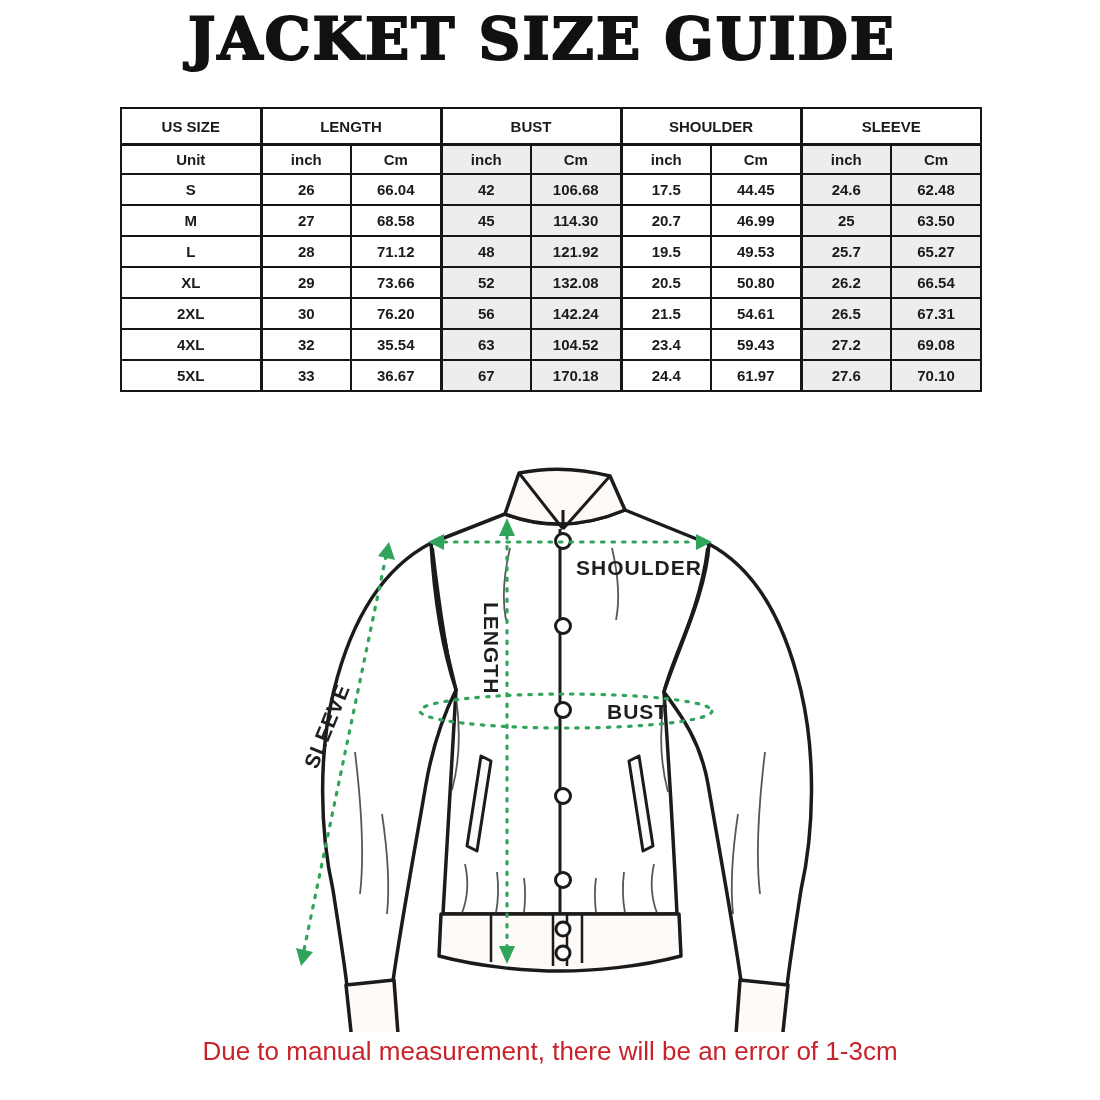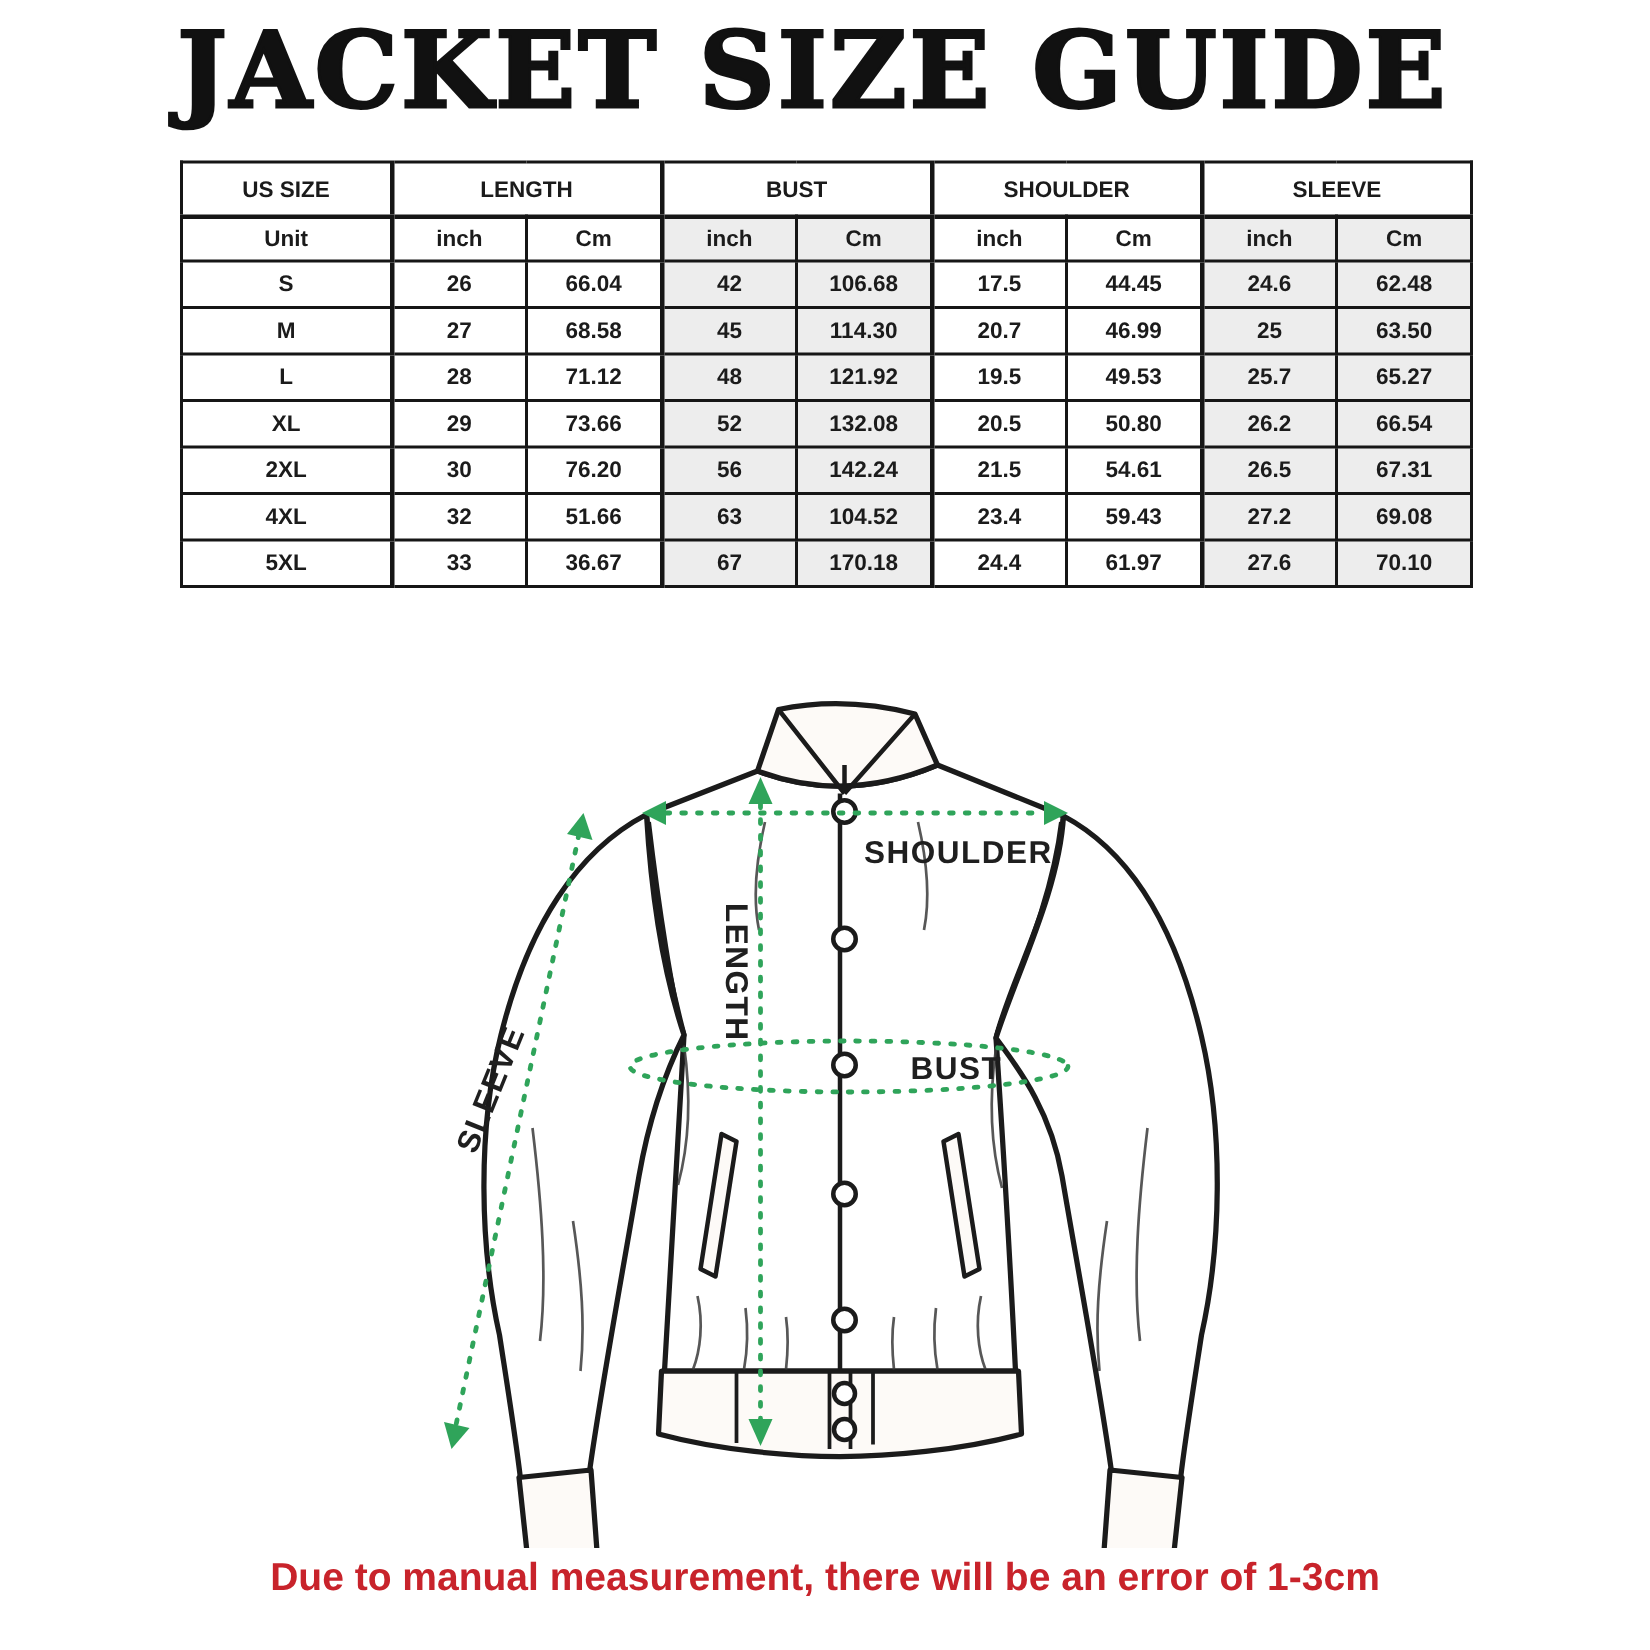--- a/index.html
+++ b/index.html
@@ -3,42 +3,42 @@
 <meta charset="utf-8">
 <style>
   html,body{margin:0;padding:0;}
   body{
     width:1100px;height:1100px;position:relative;background:#ffffff;
     font-family:"Liberation Sans", sans-serif;color:#1b1b1b;overflow:hidden;
   }
   
   .title{
     position:absolute;top:8px;left:0;width:1084px;text-align:center;
-    font-family:"DejaVu Serif", serif;font-weight:bold;font-size:70px;line-height:1.1;
+    font-family:"DejaVu Serif", serif;font-weight:bold;font-size:58px;line-height:1.1;
     letter-spacing:2px;color:#111;-webkit-text-stroke:2px #111;white-space:nowrap;
   }
   
   .size-table{
     position:absolute;left:120px;top:107px;width:860px;
     border-collapse:collapse;table-layout:fixed;
   }
   .size-table th,.size-table td{
     border:2px solid #161616;text-align:center;vertical-align:middle;
     font-size:15px;font-weight:bold;color:#1b1b1b;padding:0;
   }
   .size-table thead tr.grp-row th{height:34px;border-bottom:3px solid #161616;text-align:center;}
   .size-table thead tr.unit-row th{height:27px;}
   .size-table tbody td{height:29px;}
   .size-table .gstart{border-left:3px solid #161616;}
   .size-table .shade{background:#ededed;}
   
   .figure{position:absolute;left:260px;top:452px;width:580px;height:580px;}
   .note{
     position:absolute;top:1036px;left:0;width:1100px;text-align:center;
-    font-size:26px;font-weight:bold;color:#c8232b;letter-spacing:0px;white-space:nowrap;
+    font-size:26px;font-weight:normal;color:#c8232b;letter-spacing:0px;white-space:nowrap;
   }
   svg text.meas{
     font-family:"Liberation Sans", sans-serif;font-weight:bold;font-size:21px;
     fill:#1f1f1f;letter-spacing:1px;
   }
 </style>
 </head>
 <body>
 
 <div class="title">JACKET SIZE GUIDE</div>
@@ -127,21 +127,21 @@
         <td class="shade gstart">56</td>
         <td class="shade">142.24</td>
         <td class="gstart">21.5</td>
         <td>54.61</td>
         <td class="shade gstart">26.5</td>
         <td class="shade">67.31</td>
       </tr>
       <tr>
         <td>4XL</td>
         <td class="gstart">32</td>
-        <td>51.66</td>
+        <td>35.54</td>
         <td class="shade gstart">63</td>
         <td class="shade">104.52</td>
         <td class="gstart">23.4</td>
         <td>59.43</td>
         <td class="shade gstart">27.2</td>
         <td class="shade">69.08</td>
       </tr>
       <tr>
         <td>5XL</td>
         <td class="gstart">33</td>

